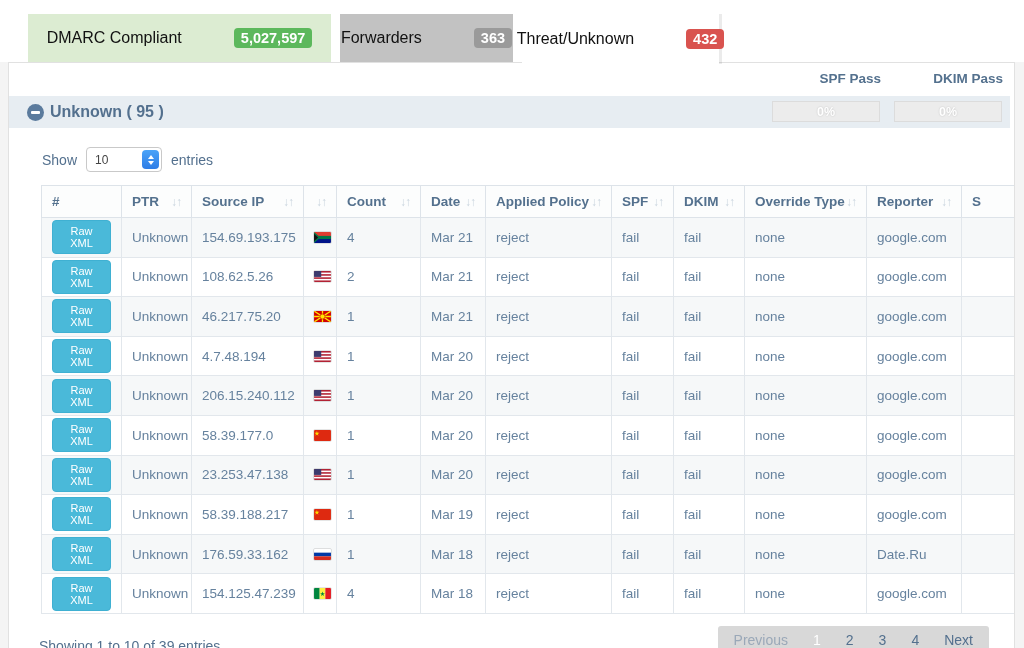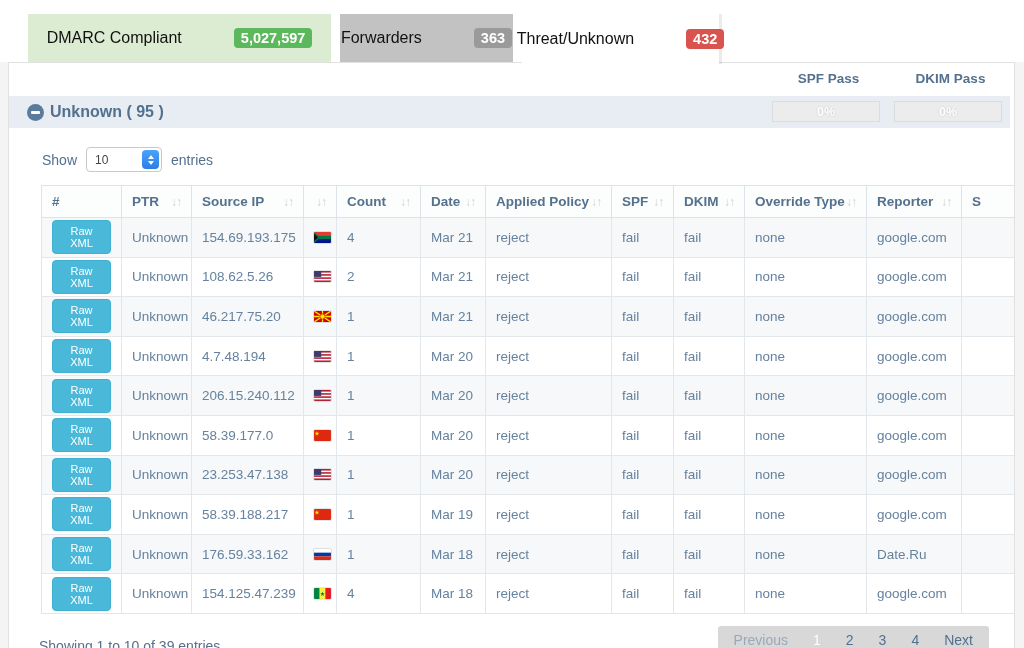--- a/index.html
+++ b/index.html
@@ -19,21 +19,21 @@
   .tab-gray { width:173px; background:#c2c2c2; }
   .tab-gray .badge { background:#9a9a9a; }
   .tab-active { width:197px; background:#fff; height:50px; box-shadow:3px 0 0 rgba(0,0,0,0.08); }
   .tab-active .badge { background:#d9534f; }
 
   
   .panel { position:absolute; left:8px; top:62px; width:1007px; height:600px;
            background:#fff; border:1px solid #e1e1e1; z-index:1; }
 
   .pass-labels { position:absolute; top:8px; right:8px; display:flex; gap:14px; }
-  .pass-labels .plabel { width:108px; text-align:center; font-size:13.5px; font-weight:bold;
+  .pass-labels .plabel { width:108px; text-align:right; font-size:13.5px; font-weight:bold;
                          color:#54718e; padding-right:3px; }
 
   .band { position:absolute; top:33px; left:0; right:4px; height:32px; background:#e7edf2;
           display:flex; align-items:center; padding-left:18px; }
   .minus-icon { width:17px; height:17px; border-radius:50%; background:#5b7b9d; position:relative;
                 display:inline-block; cursor:pointer; }
   .minus-icon::after { content:""; position:absolute; left:4px; top:7.5px; width:9px; height:2.5px;
                        background:#fff; border-radius:1px; }
   .band-title { font-size:16px; font-weight:bold; color:#53708e; margin-left:6px; }
   .bars { position:absolute; right:8px; top:5px; display:flex; gap:14px; }

